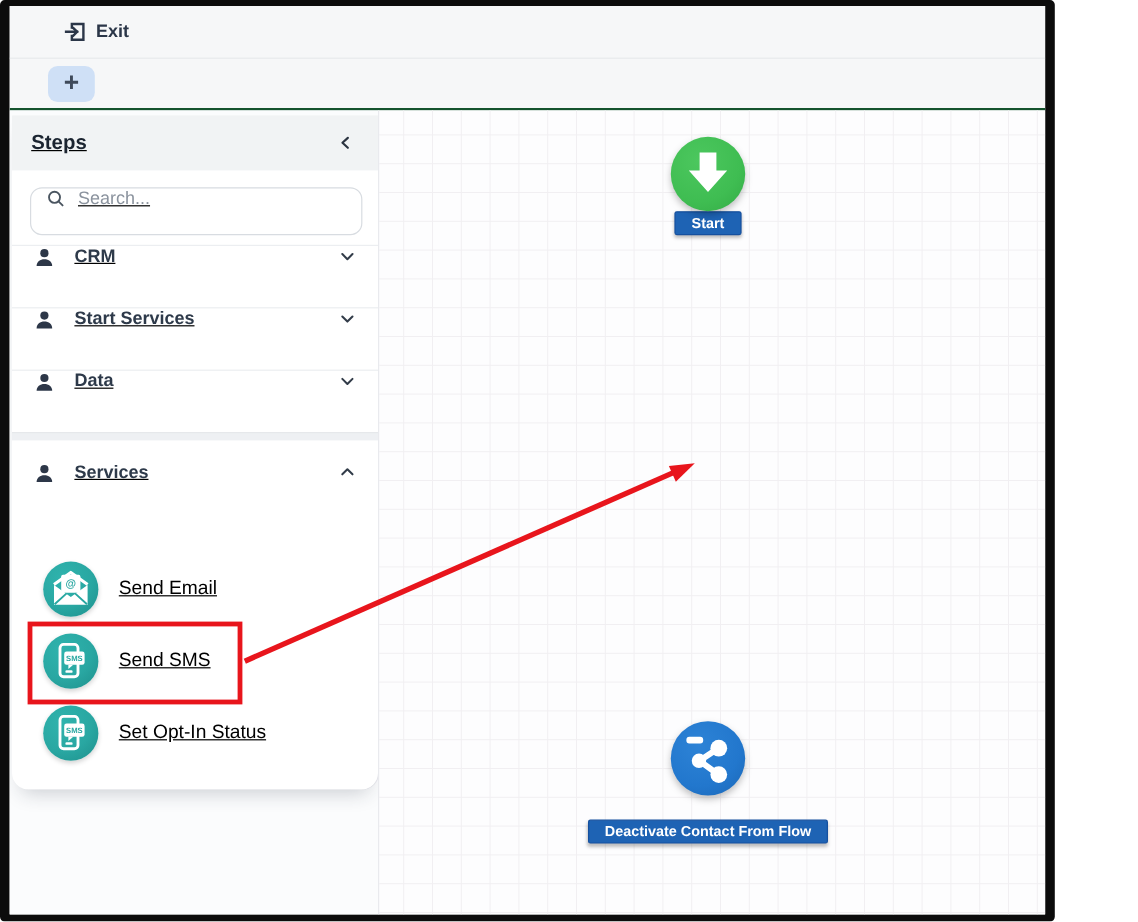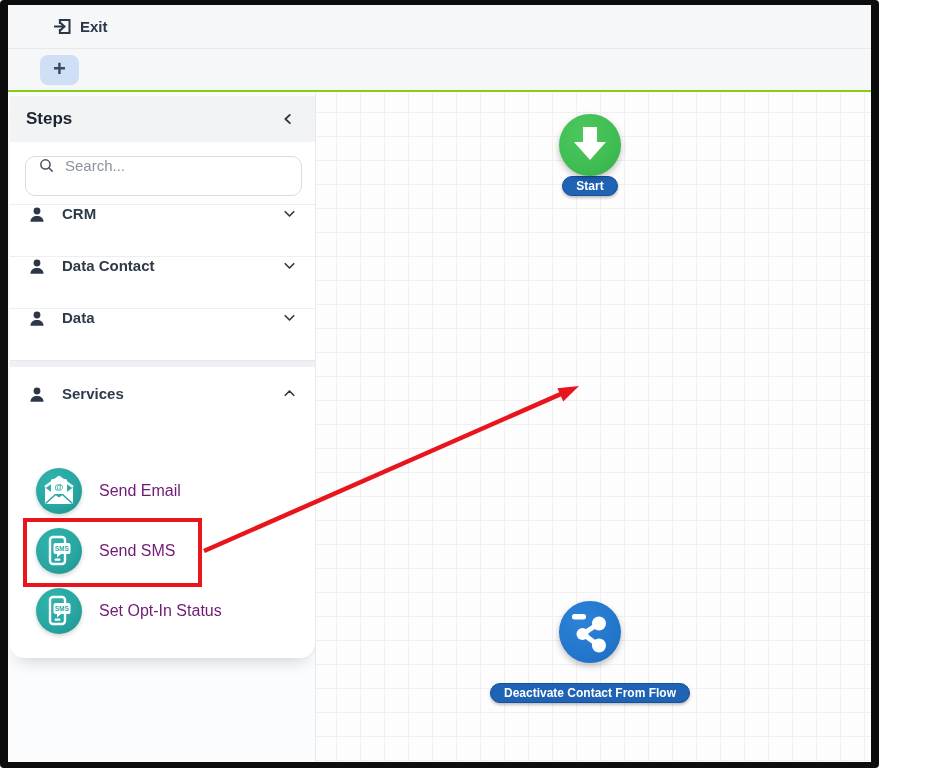--- a/index.html
+++ b/index.html
@@ -19,21 +19,21 @@
 
   .exit-btn{ display:flex; align-items:center; gap:7px; margin-left:32px; background:none; border:none; cursor:pointer;
     font-family:"Liberation Sans", sans-serif; font-size:15px; font-weight:600; color:#2b3648; }
   .exit-btn svg{ display:block; }
 
   .add-btn{ width:39px; height:30px; margin-left:20px; background:#cfe0f6; border:none; border-radius:8px;
     display:flex; align-items:center; justify-content:center; cursor:pointer;
     font-size:22px; font-weight:bold; color:#3f4a5a; line-height:1; padding-bottom:2px; }
 
   
-  .main{ flex:1; display:flex; border-top:2px solid #84cc16; background:#fbfcfd; min-height:0; position:relative; }
+  .main{ flex:1; display:flex; border-top:2px solid #14532d; background:#fbfcfd; min-height:0; position:relative;text-decoration:underline; }
   .sidebar-col{ width:307px; flex:0 0 auto; background:#fbfcfd; }
 
   .panel{ width:305px; margin-left:2px; margin-top:4px; height:562px; background:#ffffff;
     border-radius:0 0 14px 14px; box-shadow:0 10px 16px -8px rgba(30,40,60,0.22), 1px 0 0 #ececf1;
     display:flex; flex-direction:column; overflow:hidden; }
 
   .steps-header{ height:46px; background:#f1f3f4; display:flex; align-items:center; justify-content:space-between;
     padding:0 16px 0 16px; flex:0 0 auto; }
   .steps-title{ font-size:17px; font-weight:bold; color:#1b2430; }
   .collapse-btn{ background:none; border:none; cursor:pointer; display:flex; align-items:center; padding:2px; }
@@ -50,37 +50,37 @@
   .cat-chevron{ margin-left:auto; display:flex; }
 
   .section-gap{ height:7px; background:#eef0f3; border-top:1px solid #e6e8eb; }
   .cat-row.expanded{ border-top:none; margin-top:18px; }
 
   .items{ padding:24px 0 10px 0; }
   .item-row{ height:60px; display:flex; align-items:center; padding:0 14px 0 26px; cursor:pointer; background:#fff; }
   .item-icon{ width:46px; height:46px; border-radius:50%;
     background:radial-gradient(circle at 35% 30%, #2fb3ad 0%, #29a7a2 55%, #1d8f8b 100%);
     box-shadow:0 2px 4px rgba(0,0,0,0.18); display:flex; align-items:center; justify-content:center; flex:0 0 auto; }
-  .item-label{ margin-left:17px; font-size:16px; color:#701a75; }
+  .item-label{ margin-left:17px; font-size:16px; color:#000000; }
 
   
   .canvas{ flex:1; position:relative; border-left:1px solid #e9eaee; background-color:#fdfdfe;
     background-image:linear-gradient(#f1eff2 1px, transparent 1px),
                      linear-gradient(90deg, #f1eff2 1px, transparent 1px);
     background-size:24px 24px; background-position:-4px -4px; overflow:hidden; }
 
   .node{ position:absolute; display:flex; flex-direction:column; align-items:center; cursor:pointer; }
   .node-start{ left:274px; top:22px; transform:translateX(-50%); }
   .node-deactivate{ left:274px; top:509px; transform:translateX(-50%);gap:18px; }
   .node-circle{ width:62px; height:62px; border-radius:50%; display:flex; align-items:center; justify-content:center;
     filter:drop-shadow(0 3px 3px rgba(0,0,0,0.25)); }
   .node-circle.green{ background:radial-gradient(circle at 38% 32%, #4cc75e 0%, #3fbd52 60%, #33ab45 100%); }
   .node-circle.blue{ background:radial-gradient(circle at 38% 32%, #2d83d6 0%, #2277cd 60%, #1b67b6 100%); }
   .node-pill{ margin-top:0px; background:#1e63b4; border:1px solid #15509f; color:#ffffff; font-size:12px; font-weight:bold;
-    border-radius:10px; padding:2px 13px; white-space:nowrap; box-shadow:0 2px 3px rgba(0,0,0,0.25); }
+    border-radius:2px; padding:2px 13px; white-space:nowrap; box-shadow:0 2px 3px rgba(0,0,0,0.25); }
   .node-deactivate .node-pill{ margin-top:2px; }
 
   
   .annotation-overlay{ position:absolute; left:0; top:0; width:948px; height:768px; pointer-events:none; z-index:60; }
 </style>
 </head>
 <body>
 
 <div class="screen">
 
@@ -142,21 +142,21 @@
           </span>
         </div>
 
         <div class="cat-row">
           <span class="person">
             <svg width="20" height="20" viewBox="0 0 24 24" fill="#2d3748">
               <circle cx="12" cy="7.2" r="4.1"></circle>
               <path d="M4.2 20 C4.2 15.6 7.7 13.2 12 13.2 C16.3 13.2 19.8 15.6 19.8 20 Z"></path>
             </svg>
           </span>
-          <span class="cat-label">Data Contact</span>
+          <span class="cat-label">Start Services</span>
           <span class="cat-chevron">
             <svg width="17" height="17" viewBox="0 0 24 24" fill="none" stroke="#323c49" stroke-width="2.4" stroke-linecap="round" stroke-linejoin="round">
               <polyline points="6 9.5 12 15.5 18 9.5"></polyline>
             </svg>
           </span>
         </div>
 
         <div class="cat-row">
           <span class="person">
             <svg width="20" height="20" viewBox="0 0 24 24" fill="#2d3748">

